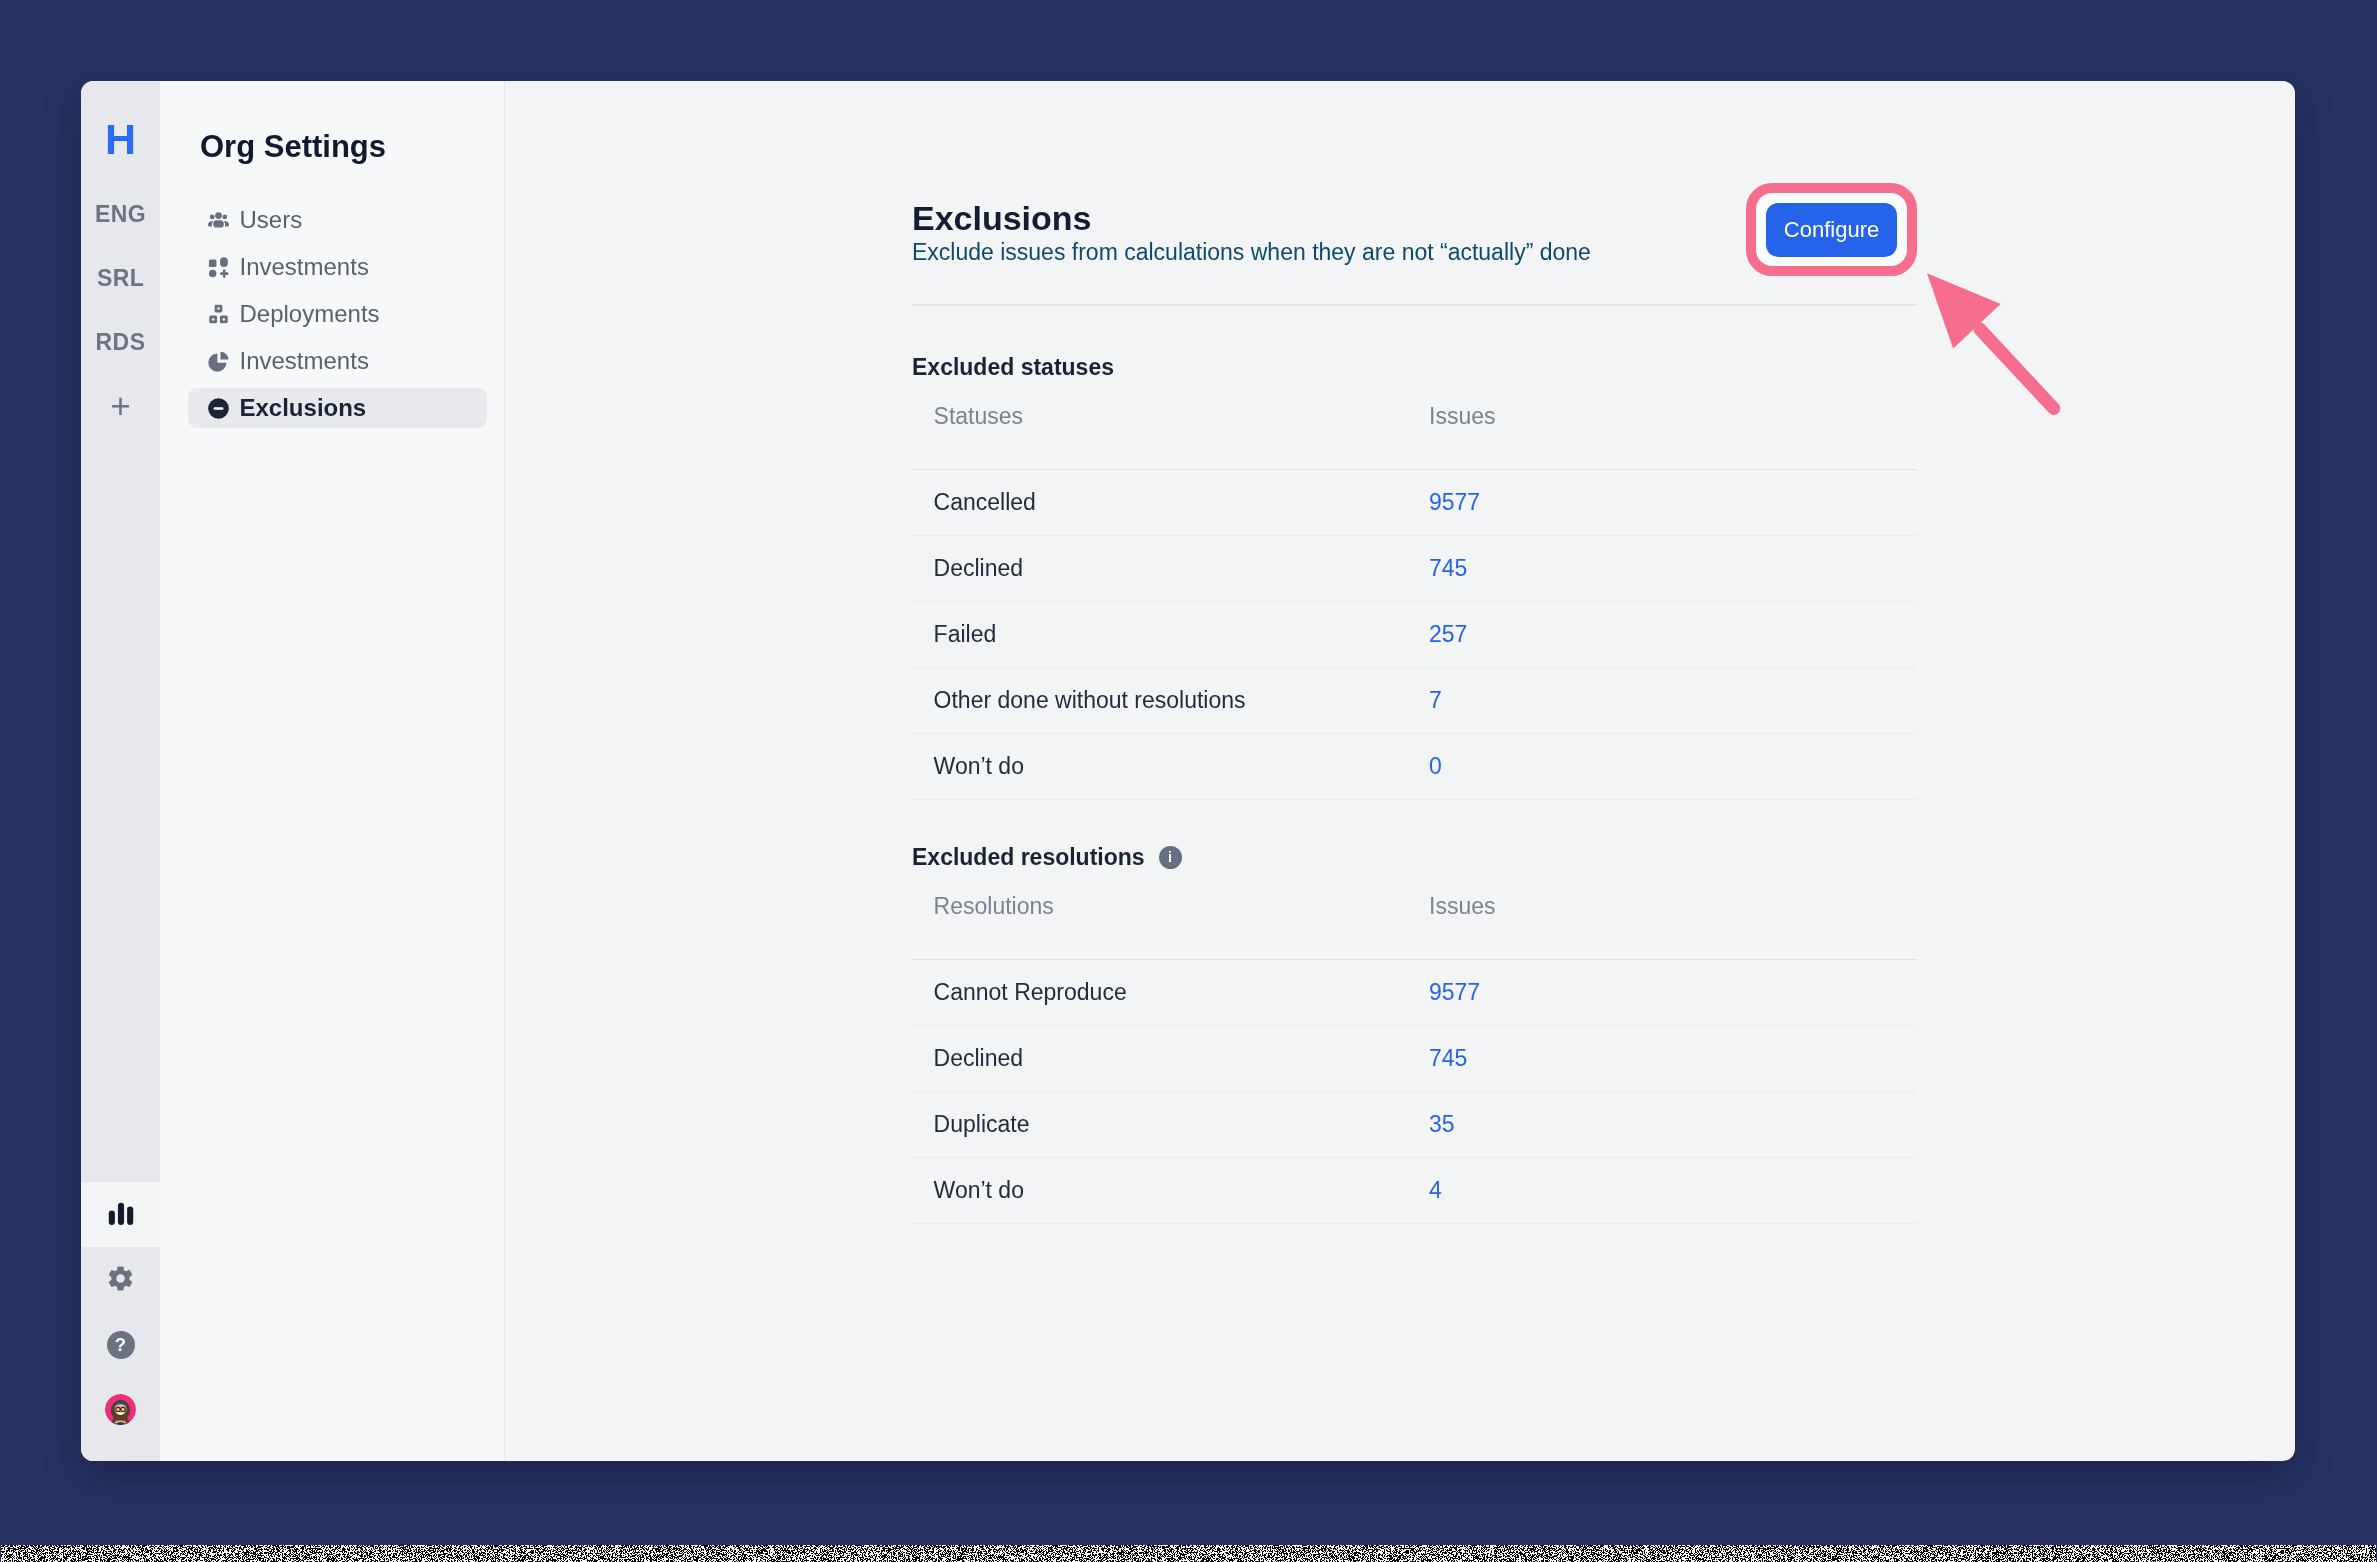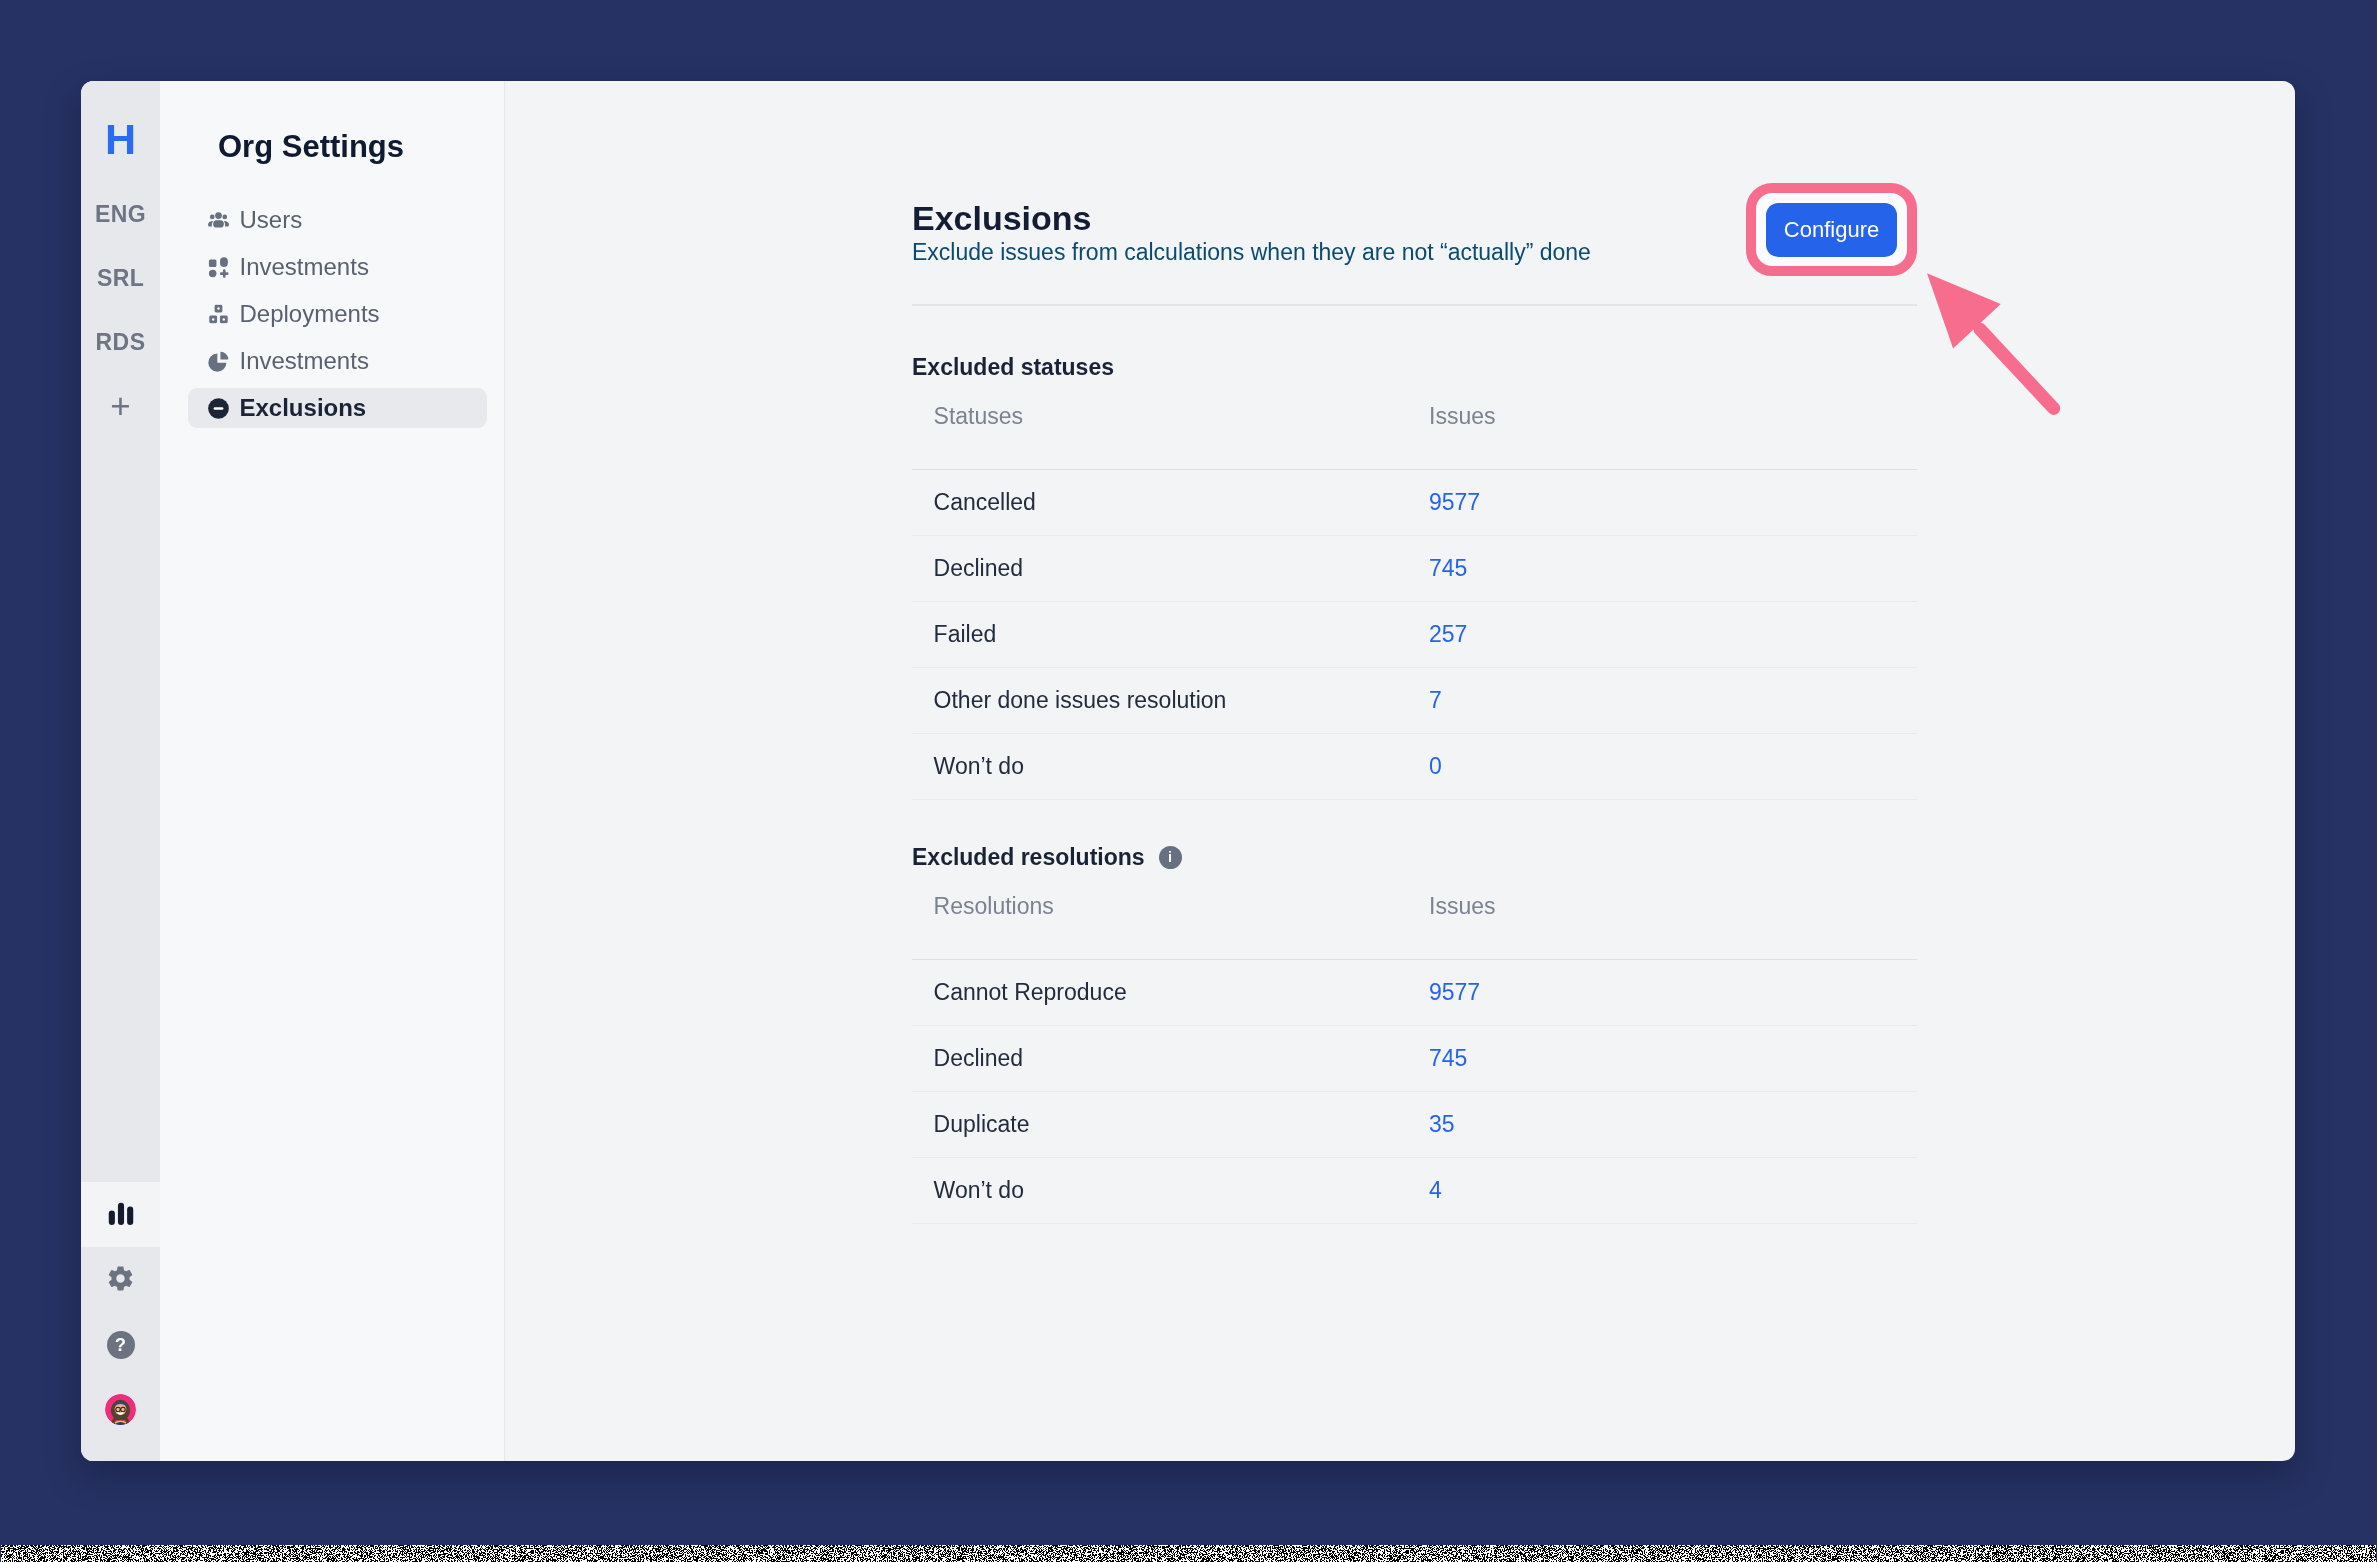--- a/index.html
+++ b/index.html
@@ -46,21 +46,21 @@
   }
   .avatar-wrap{width:31px;height:31px;border-radius:50%;overflow:hidden;}
 
   
   .panel{
     position:absolute;left:79px;top:0;bottom:0;width:345px;
     background:#f7f8fa;border-right:1.5px solid #e7e8eb;box-sizing:border-box;
   }
   .panel-title{
     position:absolute;top:49px;left:40px;
-    font-size:31px;line-height:34px;font-weight:700;color:#101b31;margin-left:18px;
+    font-size:31px;line-height:34px;font-weight:700;color:#101b31;
   }
   .nav-list{position:absolute;top:119px;left:0;right:0;padding:0 17px 0 28px;}
   .nav-item{
     height:40px;margin-bottom:7px;display:flex;align-items:center;gap:10px;
     padding-left:18.5px;border-radius:9.2px;font-size:24px;color:#59616f;cursor:pointer;
   }
   .nav-item.active{background:#e8e9ed;color:#1b2437;font-weight:600;}
   .nav-ic{width:23px;height:23px;display:flex;align-items:center;justify-content:center;flex:none;}
 
   
@@ -280,21 +280,21 @@
             </div>
             <div class="trow">
               <span class="ca">Declined</span>
               <span class="cb"><span class="link">745</span></span>
             </div>
             <div class="trow">
               <span class="ca">Failed</span>
               <span class="cb"><span class="link">257</span></span>
             </div>
             <div class="trow">
-              <span class="ca">Other done issues resolution</span>
+              <span class="ca">Other done without resolutions</span>
               <span class="cb"><span class="link">7</span></span>
             </div>
             <div class="trow">
               <span class="ca">Won’t do</span>
               <span class="cb"><span class="link">0</span></span>
             </div>
           </div>
         </section>
         <section class="section">
           <div class="sec-head">

